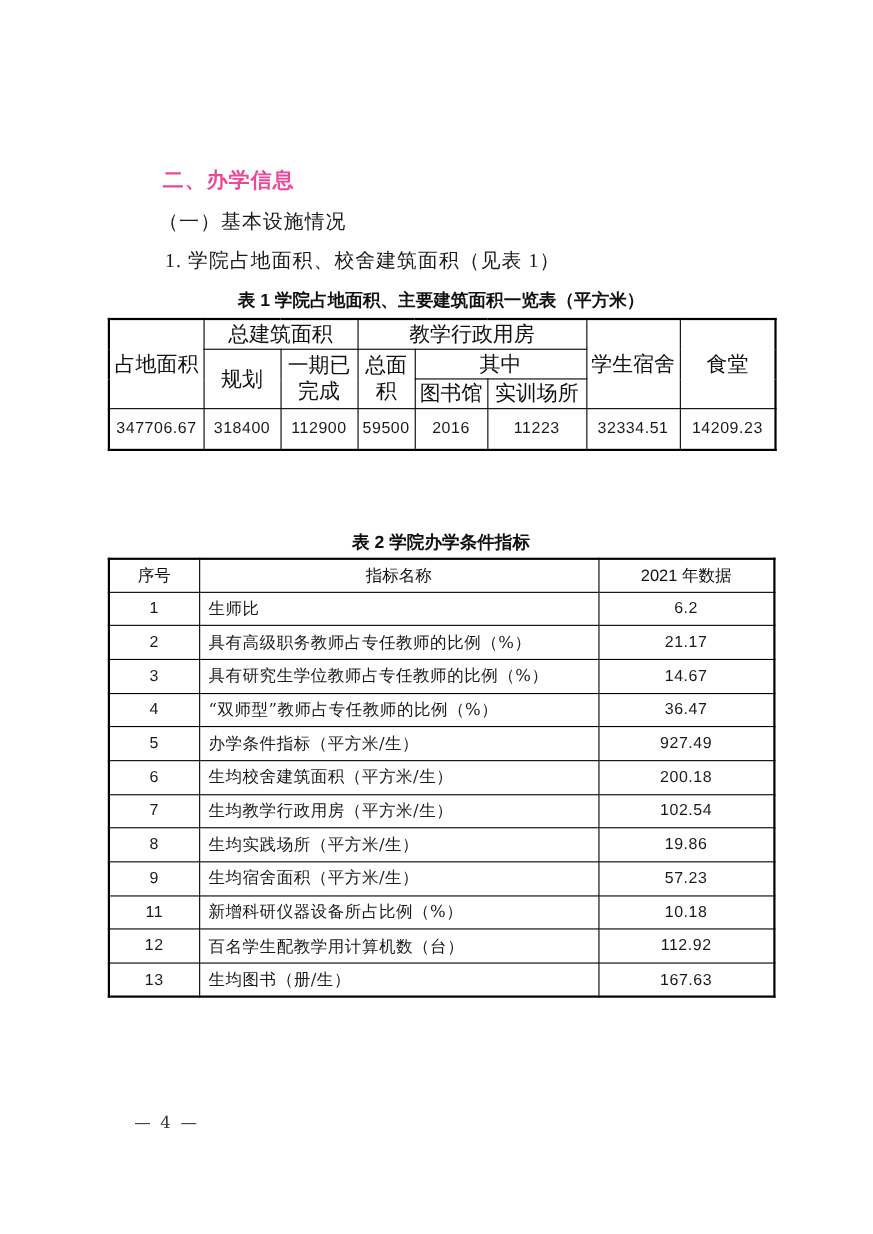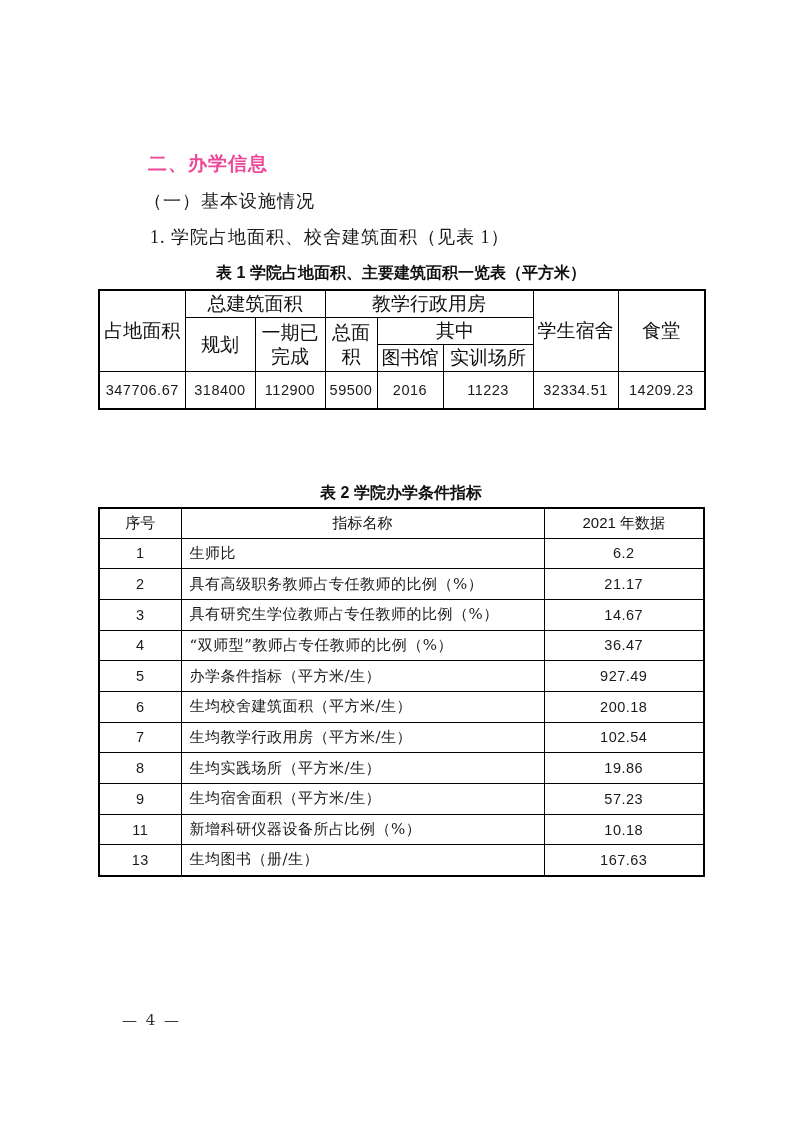--- a/index.html
+++ b/index.html
@@ -190,20 +190,25 @@
         <td class="num">9</td>
         <td class="name">生均宿舍面积（平方米/生）</td>
         <td class="num">57.23</td>
       </tr>
       <tr class="t2r">
         <td class="num">11</td>
         <td class="name">新增科研仪器设备所占比例（%）</td>
         <td class="num">10.18</td>
       </tr>
       <tr class="t2r">
+        <td class="num">12</td>
+        <td class="name">百名学生配教学用计算机数（台）</td>
+        <td class="num">112.92</td>
+      </tr>
+      <tr class="t2r">
         <td class="num">13</td>
         <td class="name">生均图书（册/生）</td>
         <td class="num">167.63</td>
       </tr>
     </tbody>
   </table>
 
   <div class="pagenum">— 4 —</div>
 
 </div>

